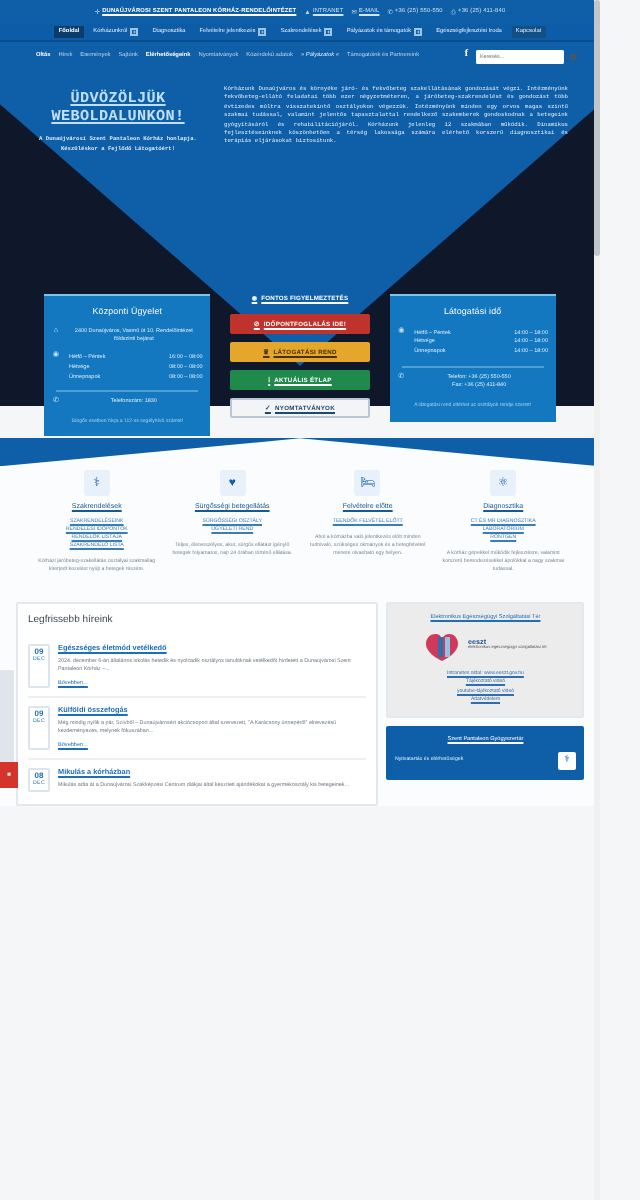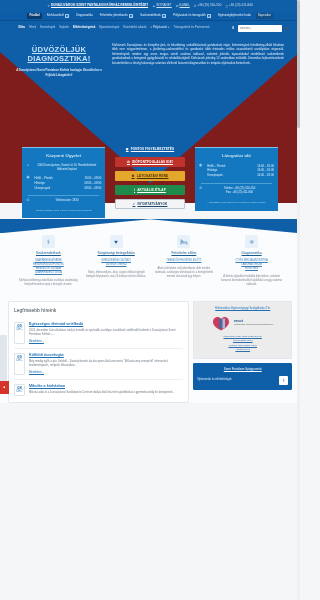--- a/index.html
+++ b/index.html
@@ -76,23 +76,24 @@
     border:0; outline:0; flex:1; font-size:2.7px; color:#888;
     font-family:"Liberation Sans",sans-serif; background:transparent;
   }
   .mag { width:3px; height:3px; border:.5px solid #555; border-radius:50%; position:relative; flex:none;}
   .mag:after { content:""; position:absolute; width:1.6px; height:.5px; background:#555;
     transform:rotate(45deg); right:-1.3px; bottom:-.1px;}
 
   
   .hero {
     position:relative;
-    background:#7f1d1d;
+    background:#0f172a;
     height:168px;
     overflow:hidden;
+    font-family:Liberation Mono, monospace;
   }
   .hero .vshape {
     position:absolute; top:0; left:-2%; width:104%; height:148px;
     background:#0f5ea8;
     clip-path:polygon(0 0, 100% 0, 100% 8%, 50% 100%, 0 8%);
   }
   .hero-inner {
     position:relative; z-index:2;
     display:flex; padding:8px 16px 0 16px; gap:10px;
   }
@@ -296,21 +297,21 @@
     <span class="mag"></span>
   </span>
 </div>
 
 <section class="hero">
   <div class="vshape"></div>
   <div class="hero-inner">
     <div class="hero-left">
       <div class="hero-title">
         <span>ÜDVÖZÖLJÜK</span><br>
-        <span>DIAGNOSZTIKA!</span>
+        <span>WEBOLDALUNKON!</span>
       </div>
       <div class="hero-sub">A Dunaújvárosi Szent Pantaleon Kórház honlapja. Készüléskor a Fejlődő Látogatóért!</div>
     </div>
     <div class="hero-right">Kórházunk Dunaújváros és környéke járó- és fekvőbeteg szakellátásának gondozását végzi. Intézményünk fekvőbeteg-ellátó feladatai több ezer négyzetméteren, a járóbeteg-szakrendelést és gondozást több évtizedes múltra visszatekintő osztályokon végezzük. Intézményünk minden egy orvos magas szintű szakmai tudással, valamint jelentős tapasztalattal rendelkező szakemberek gondoskodnak a betegeink gyógyításáról és rehabilitációjáról. Kórházunk jelenleg 12 szakmában működik. Dinamikus fejlesztéseinknek köszönhetően a térség lakossága számára elérhető korszerű diagnosztikai és terápiás eljárásokat biztosítunk.</div>
   </div>
 </section>
 
 <section class="cards">
 
   <div class="card">

